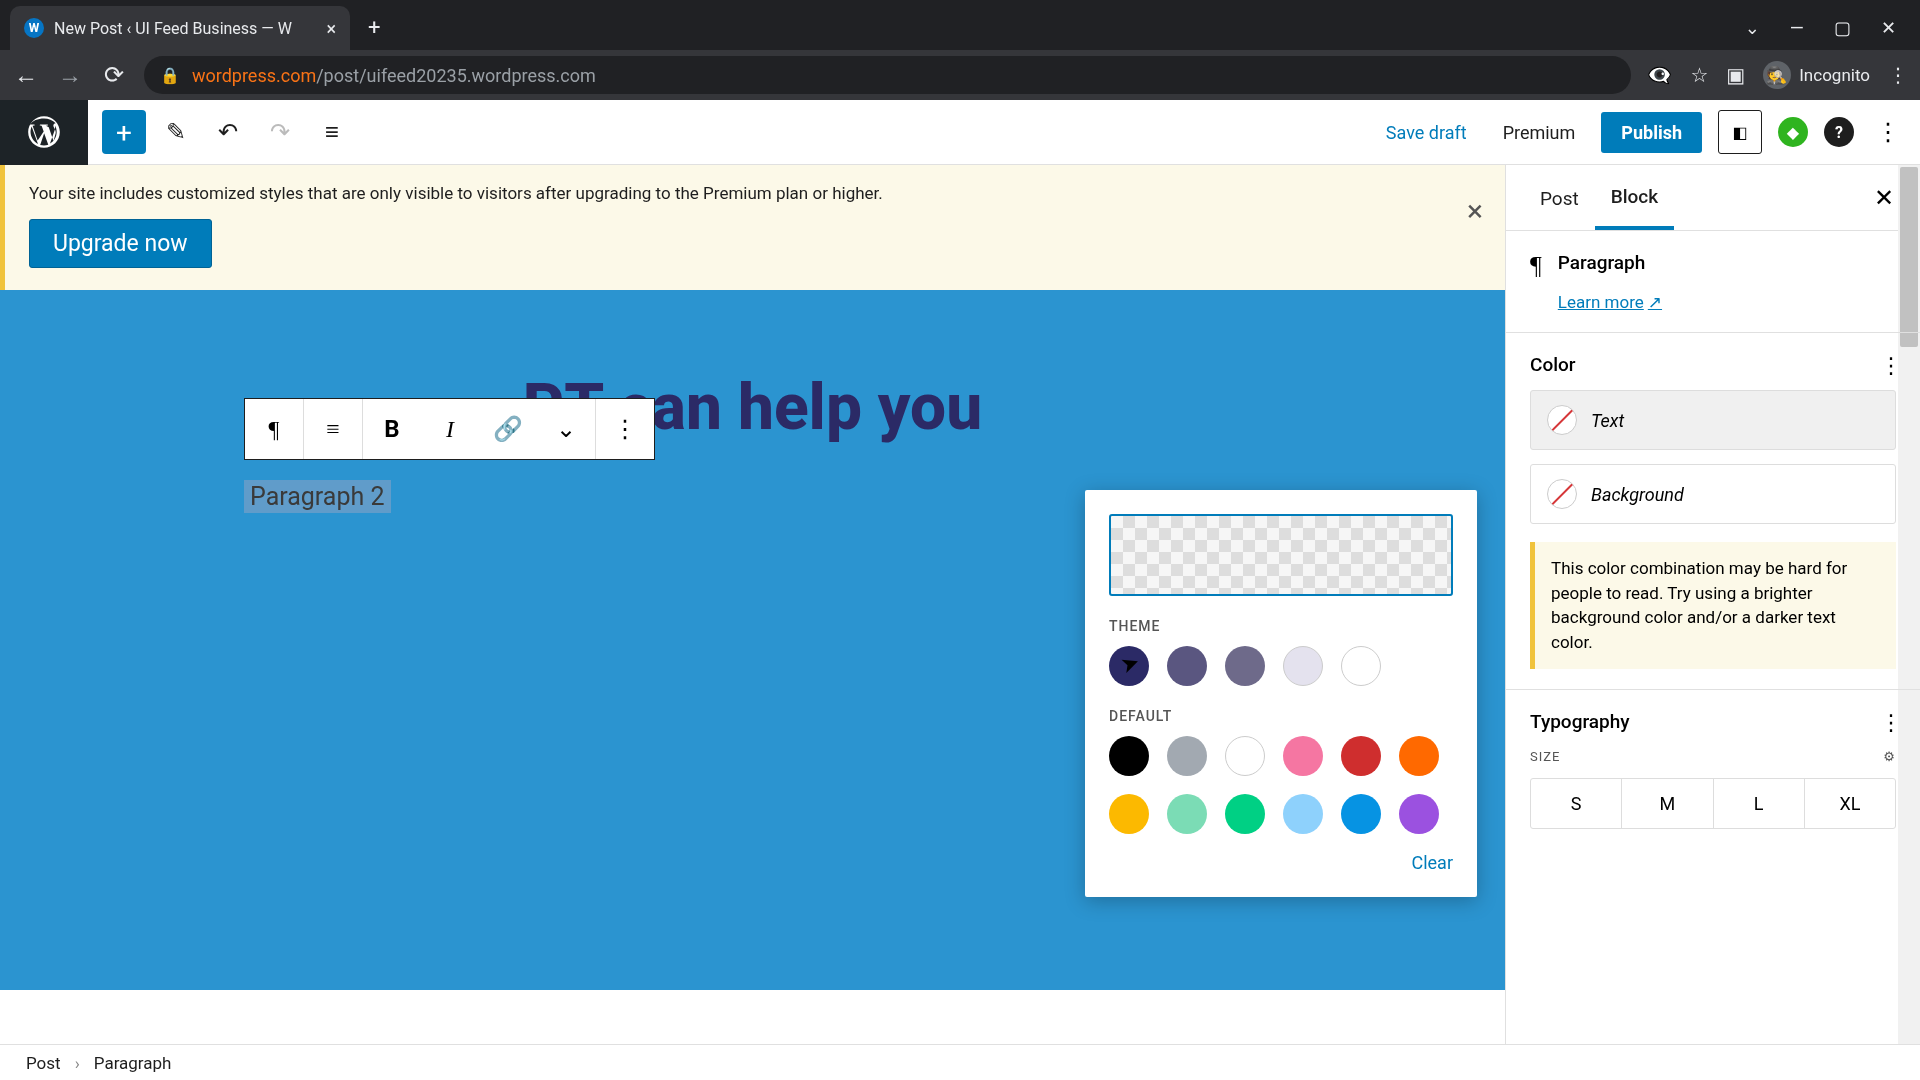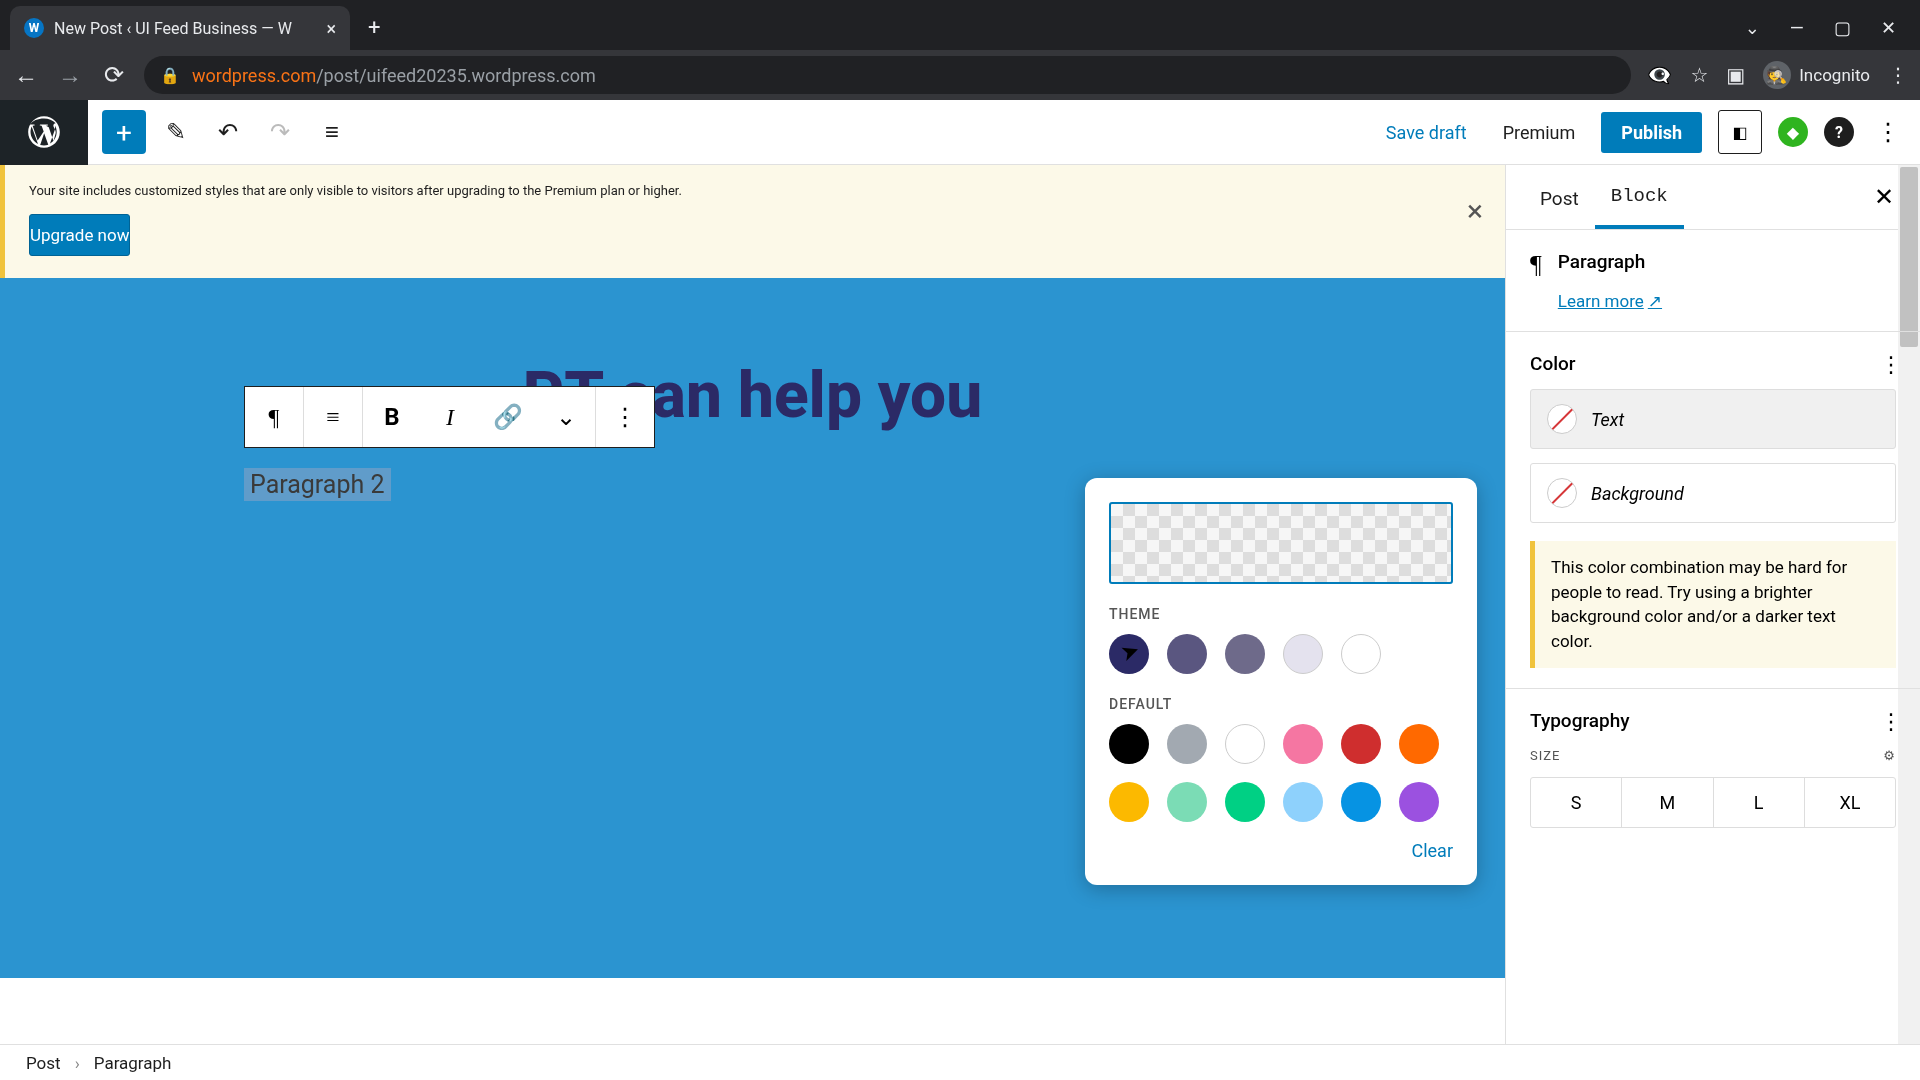--- a/index.html
+++ b/index.html
@@ -41,52 +41,52 @@
   .wp-publish { background: #007cba; color:white; padding: 10px 20px; border-radius:3px; font-size:18px; cursor:pointer;font-weight:bold;}
   .wp-icon-btn { width:44px; height:44px; border:1px solid #1e1e1e; border-radius:3px; display:flex;align-items:center;justify-content:center; cursor:pointer;}
   .wp-jetpack { width:30px; height:30px; background:#2fb41f; border-radius:50%; display:flex;align-items:center;justify-content:center; color:white; cursor:pointer;}
   .wp-help { width:30px; height:30px; background:#1e1e1e; border-radius:50%; display:flex;align-items:center;justify-content:center; color:white; font-weight:bold; cursor:pointer;}
   .wp-more-dots { font-size:24px; cursor:pointer; padding:0 6px;}
 
   .body-row { flex:1; display:flex; overflow:hidden;}
   .main-col { flex:1; position:relative; overflow:hidden;}
   
   .notice { background:#fcf9e8; border-left:5px solid #f0c33c; padding: 18px 24px 22px 24px; position:relative; color:#1e1e1e;}
-  .notice-text { font-size: 13px; margin-bottom: 16px;}
-  .notice-btn { display:inline-block; background:#007cba; color:white; padding: 10px 0; border-radius:3px; font-size:17px; border:1px solid #006395; cursor:pointer;}
+  .notice-text { font-size: 17px; margin-bottom: 16px;}
+  .notice-btn { display:inline-block; background:#007cba; color:white; padding: 10px 23px; border-radius:3px; font-size:23px; border:1px solid #006395; cursor:pointer;}
   .notice-close { position:absolute; right:22px; top:28px; font-size:30px; color:#555; cursor:pointer;}
 
   .canvas { background:#2b94d0; height: 700px; position:relative; padding-top: 80px;}
   .title-text { font-size: 64px; font-weight: 800; color:#2b2a66; text-align:center; max-width: 900px; margin: 0 auto;}
   .title-red { color:#2b2a66; text-decoration: underline; text-decoration-color: #d63638; text-decoration-style: wavy; text-decoration-thickness: 2px; text-underline-offset: 4px;}
   
   .block-toolbar { position:absolute; top: 108px; left: 244px; background:white; border:1px solid #1e1e1e; display:flex; height: 62px;}
   .bt-group { display:flex; border-right:1px solid #ddd;}
   .bt-btn { width: 58px; display:flex; align-items:center; justify-content:center; font-size: 24px; cursor:pointer; font-family: Georgia, serif;}
   .bt-btn.bold { font-weight:bold; font-family: inherit;}
   .bt-btn.italic { font-style: italic;}
 
   .paragraph-block { position:absolute; top: 190px; left: 244px; font-size: 25px; color:#3a3a3a; background: rgba(120,160,200,.7); padding: 2px 6px;}
 
   
-  .color-pop { position:absolute; top: 200px; right: 28px; width: 392px; background:white; border-radius:12px; box-shadow: 0 4px 20px rgba(0,0,0,.25); padding: 24px; margin-left: 40px;}
+  .color-pop { position:absolute; top: 200px; right: 28px; width: 392px; background:white; border-radius:2px; box-shadow: 0 4px 20px rgba(0,0,0,.25); padding: 24px; margin-left: 40px;}
   .swatch-preview { height: 82px; border:2px solid #007cba; border-radius:3px;
     background-image: linear-gradient(45deg,#ddd 25%,transparent 25%),linear-gradient(-45deg,#ddd 25%,transparent 25%),linear-gradient(45deg,transparent 75%,#ddd 75%),linear-gradient(-45deg,transparent 75%,#ddd 75%);
     background-size: 24px 24px; background-position: 0 0,0 12px,12px -12px,-12px 0; background-color:#f6f6f6;}
   .pop-label { font-size: 14px; letter-spacing: 1px; color:#555; margin: 22px 0 12px 0; font-weight:500;}
   .swatch-row { display:flex; gap: 18px; flex-wrap:wrap;}
   .swatch { width: 40px; height:40px; border-radius:50%; cursor:pointer;}
   .swatch.light { border:1px solid #ccc;}
   .clear-btn { text-align:right; color:#007cba; font-size:18px; margin-top: 18px; cursor:pointer;}
 
   
   .sidebar { width: 415px; border-left:1px solid #e0e0e0; background:white; overflow-y:auto; position:relative;}
   .sb-tabs { display:flex; align-items:center; border-bottom:1px solid #e0e0e0; padding: 0 18px;}
   .sb-tab { padding: 20px 16px 18px 16px; font-size:19px; color:#1e1e1e; cursor:pointer;}
-  .sb-tab.active { border-bottom:4px solid #007cba; font-weight:500;font-family:Liberation Mono, monospace;}
+  .sb-tab.active { border-bottom:4px solid #007cba; font-weight:500;}
   .sb-close { margin-left:auto; font-size:24px; cursor:pointer; padding:8px;}
   .sb-section { padding: 20px 24px; border-bottom:1px solid #e0e0e0; position:relative;}
   .sb-head-row { display:flex; gap:16px; align-items:flex-start;}
   .sb-block-icon { font-size:26px; font-family: Georgia,serif;}
   .sb-block-name { font-size:19px; font-weight:500; margin-bottom:8px;}
   .sb-block-desc { font-size:17px; color:#444; line-height:1.4;}
   .sb-learn { color:#007cba; text-decoration:underline; font-size:17px; margin-top:10px; display:inline-flex; gap:4px; cursor:pointer;}
   .sb-panel-title { font-size:19px; font-weight:500;}
   .sb-panel-more { position:absolute; right:18px; top:20px; font-size:22px; cursor:pointer;}
   .color-opt { border:1px solid #ddd; border-radius:3px; margin-top: 14px; padding: 14px 16px; display:flex; align-items:center; gap:14px; font-size:18px; cursor:pointer;font-style:italic;}

